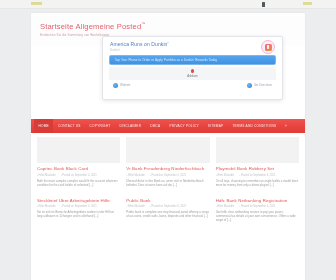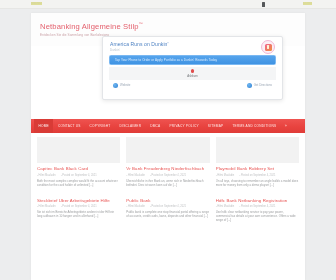--- a/index.html
+++ b/index.html
@@ -246,21 +246,21 @@
   <div class="topbar">
     <div class="topbar-left">MENU</div>
     <div class="topbar-icon"></div>
     <div class="topbar-right">LOGIN</div>
   </div>
 
   <div class="page-card">
 
     <div class="site-header">
       <div class="site-title">
-        <span>Netbanking Allgemeine Stilp</span><span class="tm">™</span>
+        <span>Startseite Allgemeine Posted</span><span class="tm">™</span>
       </div>
       <div class="site-tagline">Entdecken Sie die Sammlung von Bankdesigns</div>
     </div>
 
     <div class="navbar">
       <div class="nav-item active">HOME</div>
       <div class="nav-item">CONTACT US</div>
       <div class="nav-item">COPYRIGHT</div>
       <div class="nav-item">DISCLAIMER</div>
       <div class="nav-item">DMCA</div>

